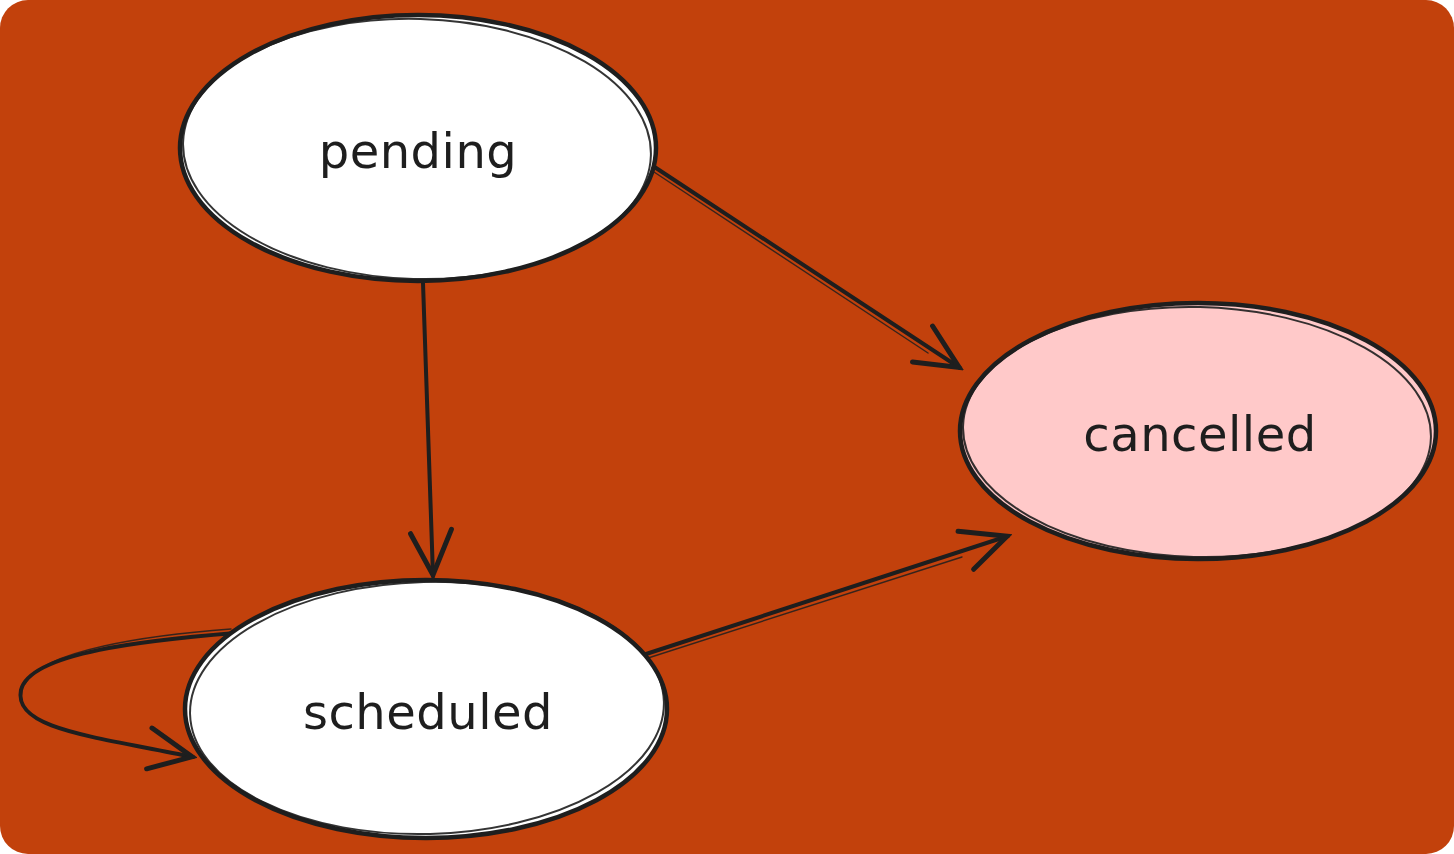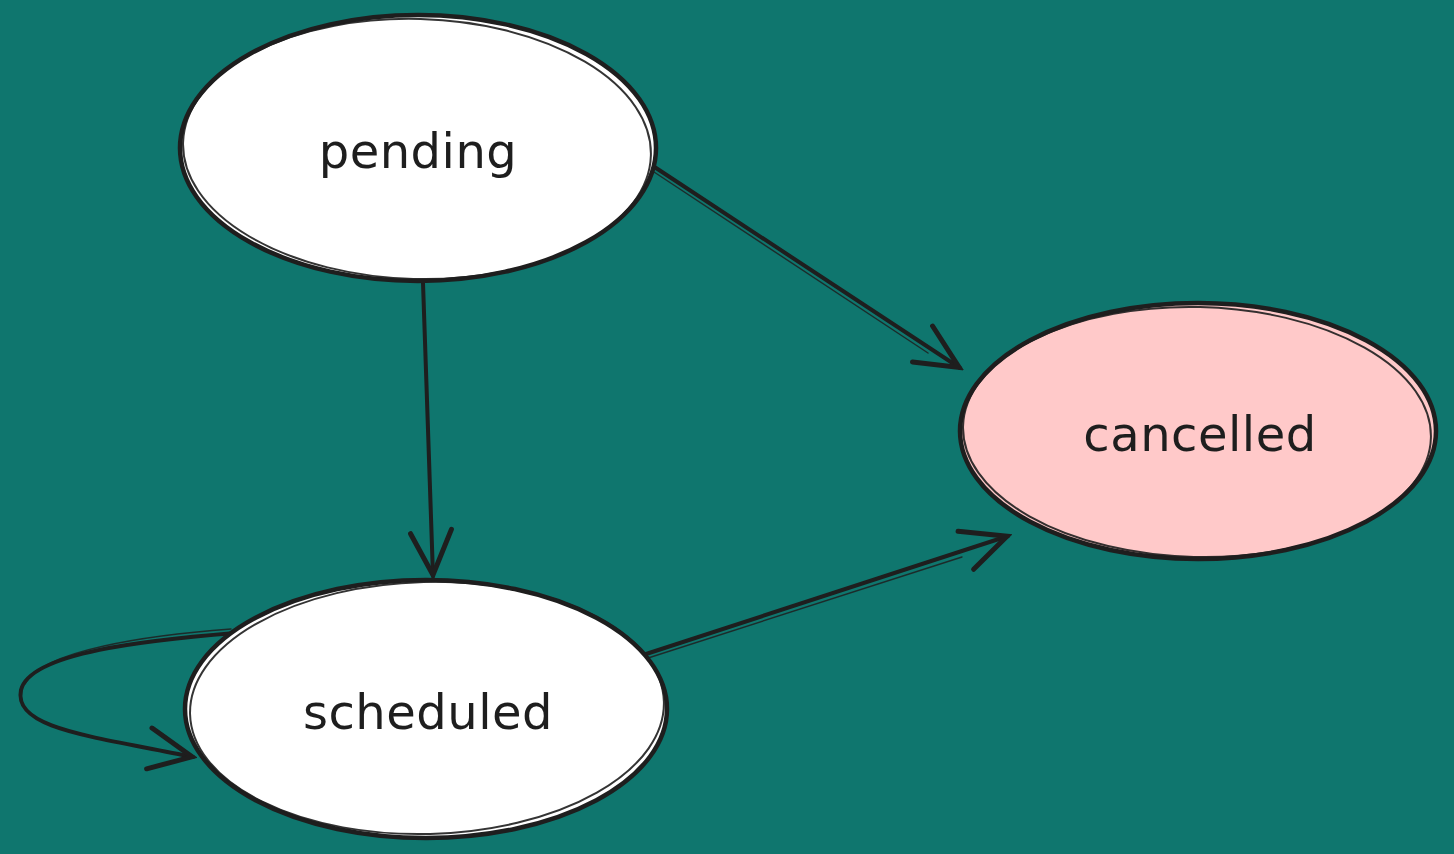--- a/index.html
+++ b/index.html
@@ -8,21 +8,22 @@
     background: #ffffff;
     width: 1454px;
     height: 854px;
     overflow: hidden;
     font-family: "DejaVu Sans", sans-serif;
   }
   .canvas-wrap {
     position: relative;
     width: 1454px;
     height: 854px;
-    background: #0f766e;
+    background: #c2410c;
+    border-radius: 28px;
   }
   svg { display: block; }
   .node-outline-sketch {
     fill: none;
     stroke: #1e1e1e;
     stroke-width: 2;
     opacity: 0.9;
   }
   .node-fill {
     stroke: #1e1e1e;

